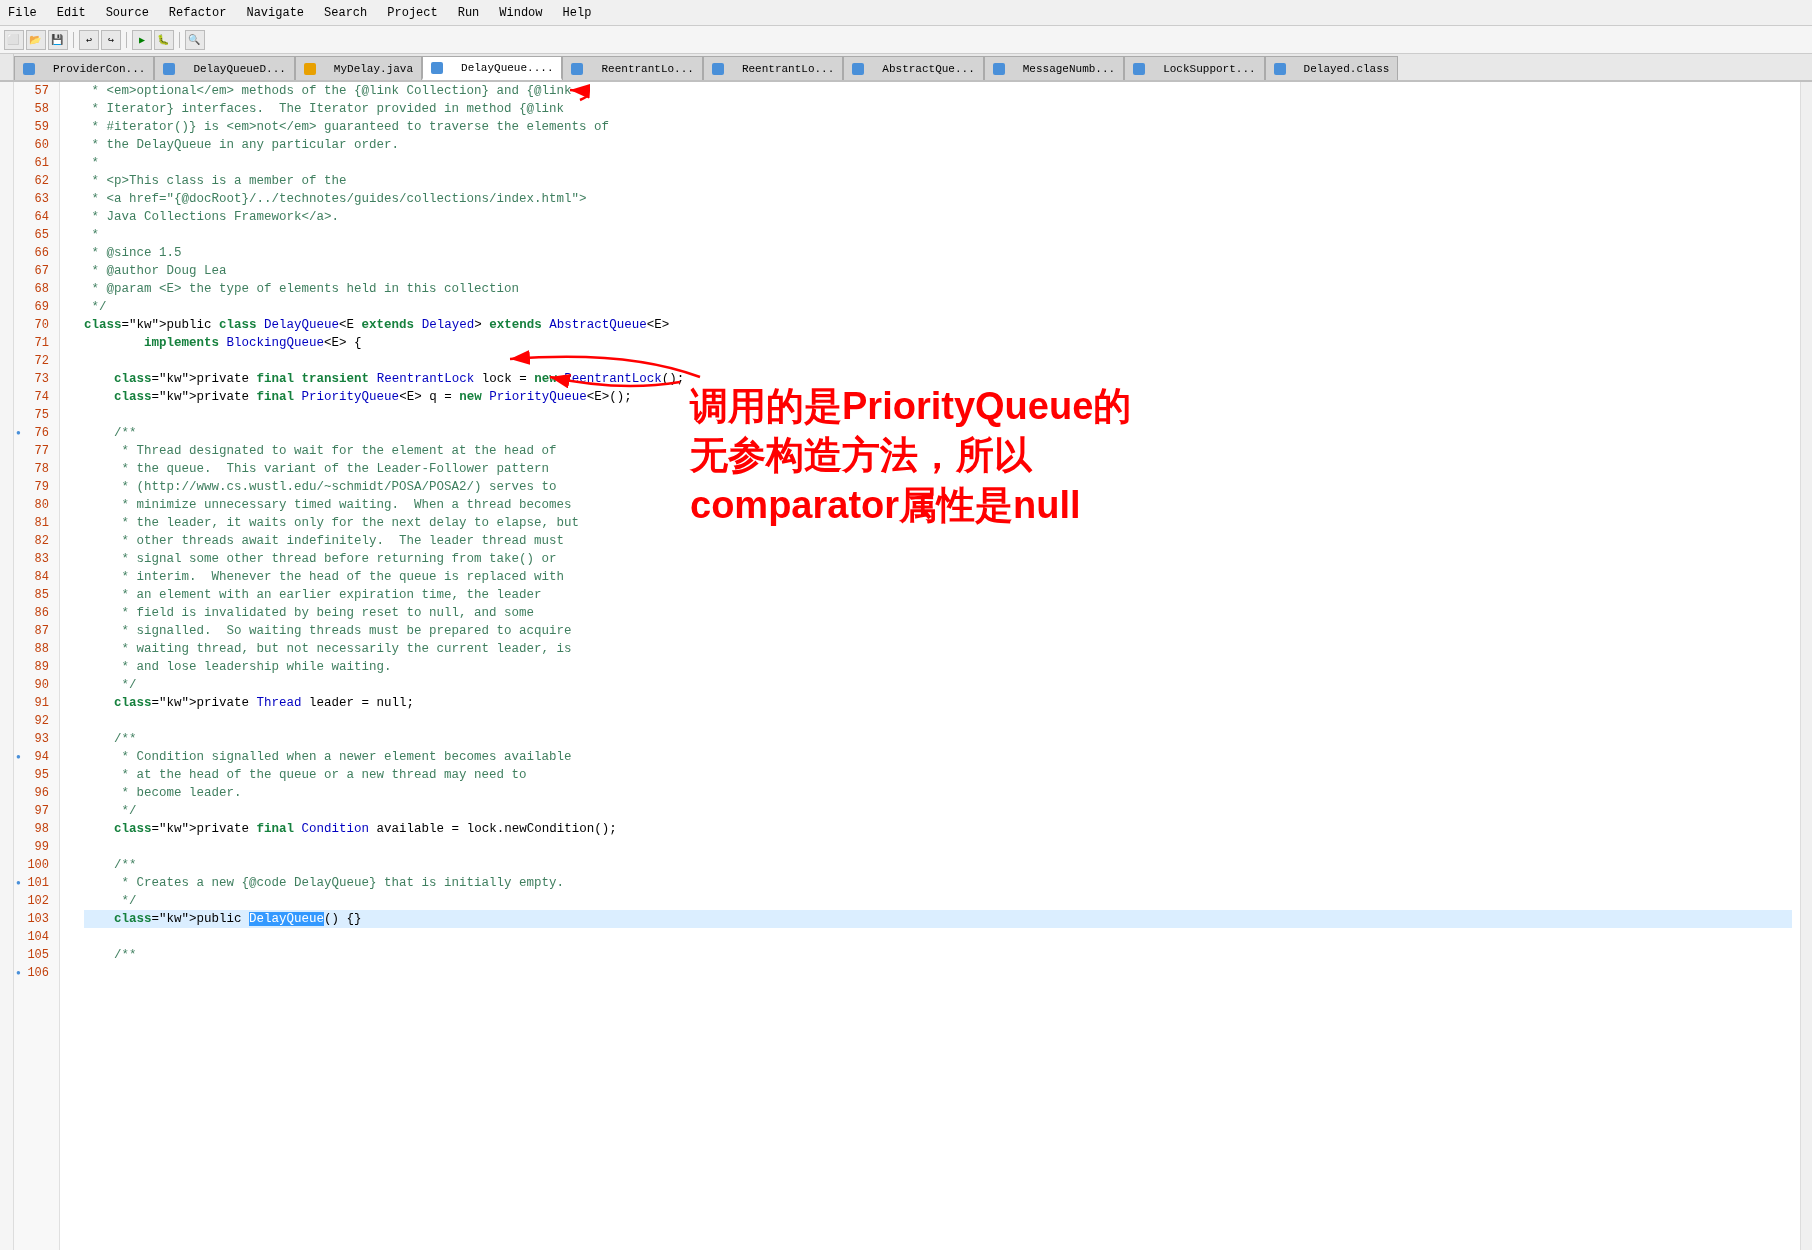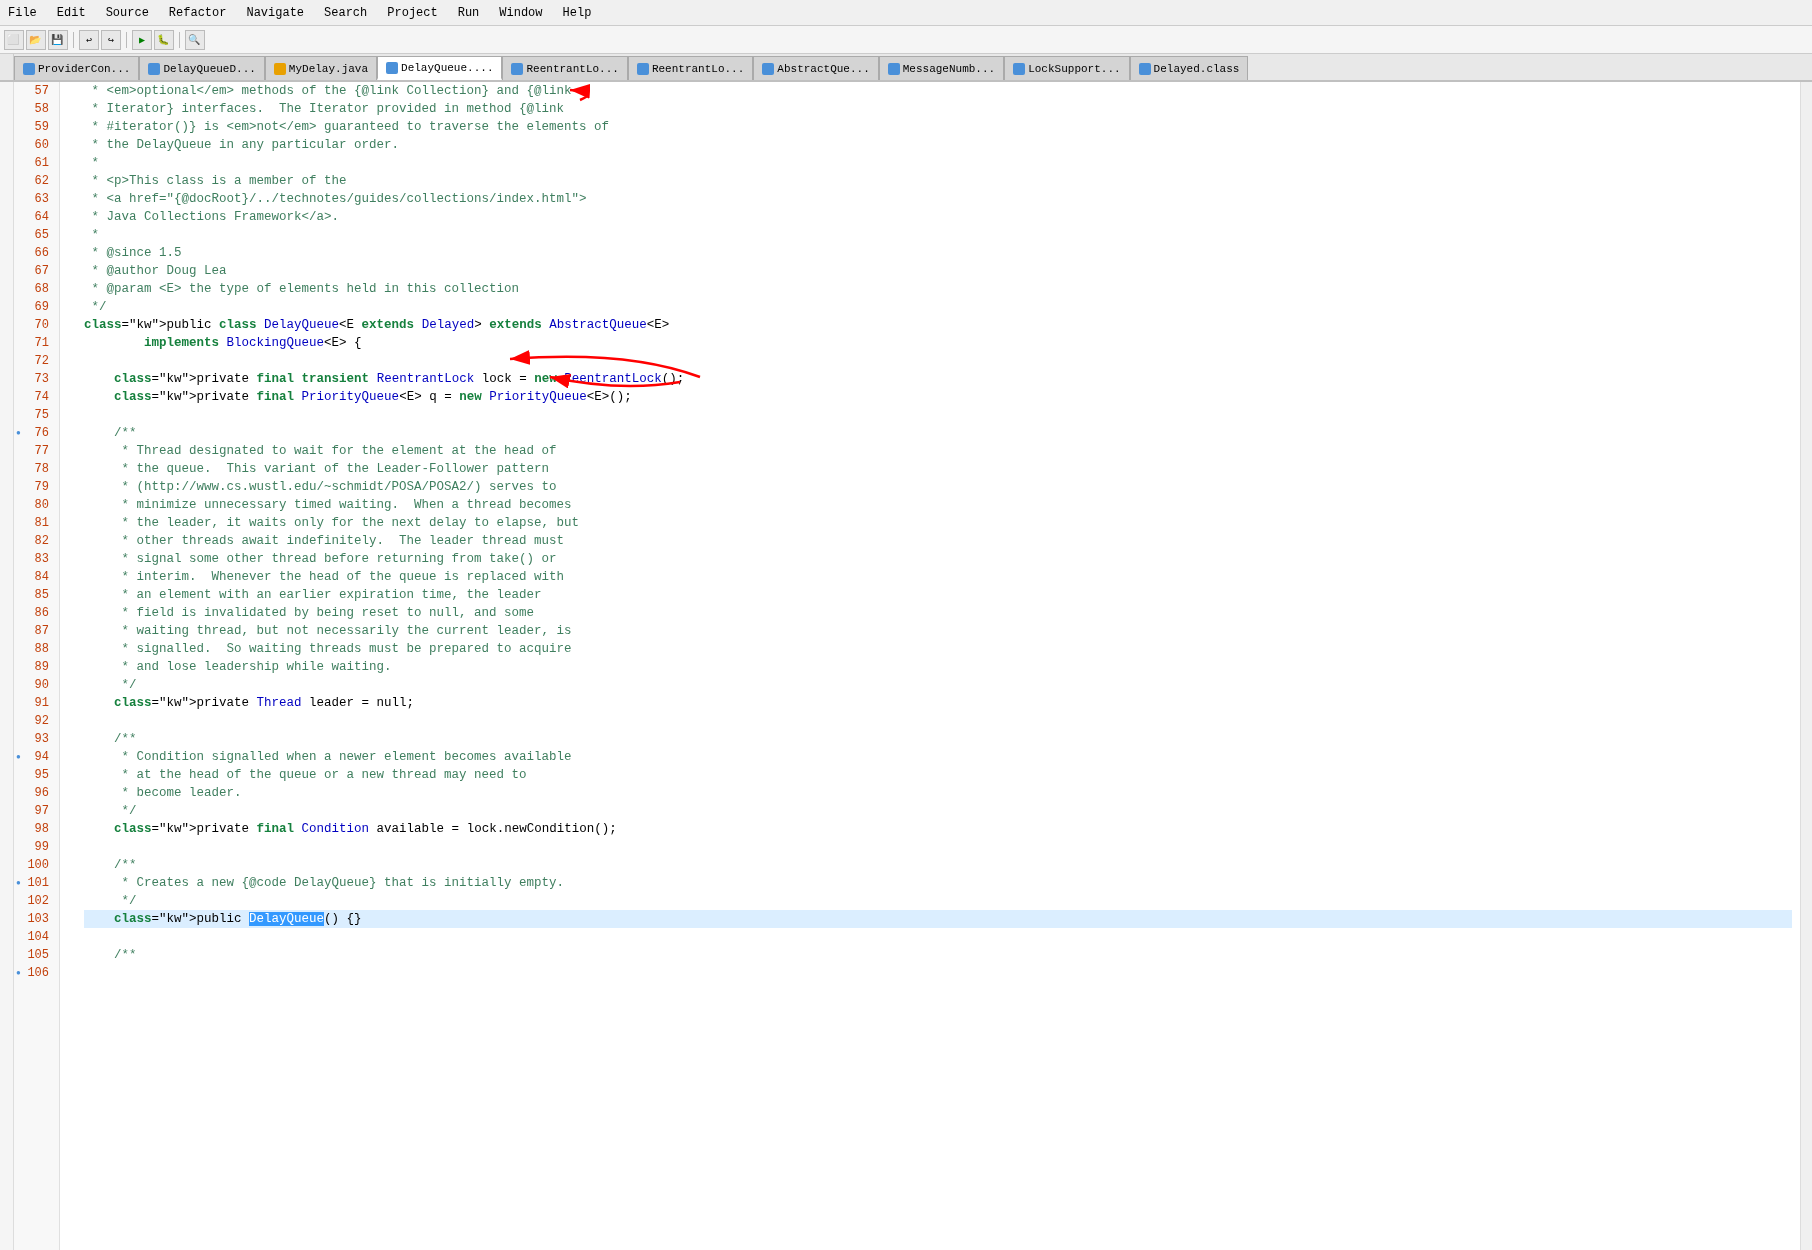--- a/index.html
+++ b/index.html
@@ -70,21 +70,21 @@
       display: flex;
       align-items: center;
       padding: 2px 8px;
       background: #d4d4d4;
       border: 1px solid #aaa;
       border-bottom: none;
       font-size: 11px;
       cursor: pointer;
       height: 24px;
       white-space: nowrap;
-      gap: 3px;
+      gap: 18px;
       min-width: 80px;
       max-width: 150px;
     }
     .tab.active {
       background: #ffffff;
       border-bottom: 2px solid #ffffff;
       z-index: 1;
     }
     .tab-icon {
       width: 12px;
@@ -353,40 +353,45 @@
           <div class="code-line"><span class="cm">     * Thread designated to wait for the element at the head of</span></div>
           <div class="code-line"><span class="cm">     * the queue.  This variant of the Leader-Follower pattern</span></div>
           <div class="code-line"><span class="cm">     * (http://www.cs.wustl.edu/~schmidt/POSA/POSA2/) serves to</span></div>
           <div class="code-line"><span class="cm">     * minimize unnecessary timed waiting.  When a thread becomes</span></div>
           <div class="code-line"><span class="cm">     * the leader, it waits only for the next delay to elapse, but</span></div>
           <div class="code-line"><span class="cm">     * other threads await indefinitely.  The leader thread must</span></div>
           <div class="code-line"><span class="cm">     * signal some other thread before returning from take() or</span></div>
           <div class="code-line"><span class="cm">     * interim.  Whenever the head of the queue is replaced with</span></div>
           <div class="code-line"><span class="cm">     * an element with an earlier expiration time, the leader</span></div>
           <div class="code-line"><span class="cm">     * field is invalidated by being reset to null, and some</span></div>
+          <div class="code-line"><span class="cm">     * signalled.  So waiting threads must be prepared to acquire</span></div>
           <div class="code-line"><span class="cm">     * waiting thread, but not necessarily the current leader, is</span></div>
-          <div class="code-line"><span class="cm">     * signalled.  So waiting threads must be prepared to acquire</span></div>
           <div class="code-line"><span class="cm">     * and lose leadership while waiting.</span></div>
           <div class="code-line"><span class="cm">     */</span></div>
           <div class="code-line">    <span <span="" class="kw">class</span>="kw"&gt;private <span class="cl">Thread</span> leader = null;</div>
           <div class="code-line">&nbsp;</div>
           <div class="code-line"><span class="cm">    /**</span></div>
           <div class="code-line"><span class="cm">     * Condition signalled when a newer element becomes available</span></div>
           <div class="code-line"><span class="cm">     * at the head of the queue or a new thread may need to</span></div>
           <div class="code-line"><span class="cm">     * become leader.</span></div>
           <div class="code-line"><span class="cm">     */</span></div>
           <div class="code-line">    <span <span="" class="kw">class</span>="kw"&gt;private <span class="kw">final</span> <span class="cl">Condition</span> available = lock.newCondition();</div>
           <div class="code-line">&nbsp;</div>
           <div class="code-line"><span class="cm">    /**</span></div>
           <div class="code-line"><span class="cm">     * Creates a new {@code DelayQueue} that is initially empty.</span></div>
           <div class="code-line"><span class="cm">     */</span></div>
           <div class="code-line highlighted">    <span <span="" class="kw">class</span>="kw"&gt;public <span class="highlight-sel">DelayQueue</span>() {}</div>
           <div class="code-line">&nbsp;</div>
           <div class="code-line"><span class="cm">    /**</span></div>
         </div>
+        <div class="red-annotation" style="left: 630px; top: 300px;">
+        <span>调用的是PriorityQueue的</span><br>
+        <span>无参构造方法，所以</span><br>
+        <span>comparator属性是null</span>
+      </div>
 
       <svg class="arrows-svg" width="1750" height="1200" xmlns="http://www.w3.org/2000/svg">
 
         <defs>
           <marker id="arrowhead" markerWidth="8" markerHeight="6" refX="8" refY="3" orient="auto">
             <polygon points="0 0, 8 3, 0 6" fill="red"></polygon>
           </marker>
         </defs>
 
         <path d="M 520 18 Q 540 10 510 8" stroke="red" stroke-width="2.5" fill="none" marker-end="url(#arrowhead)"></path>

